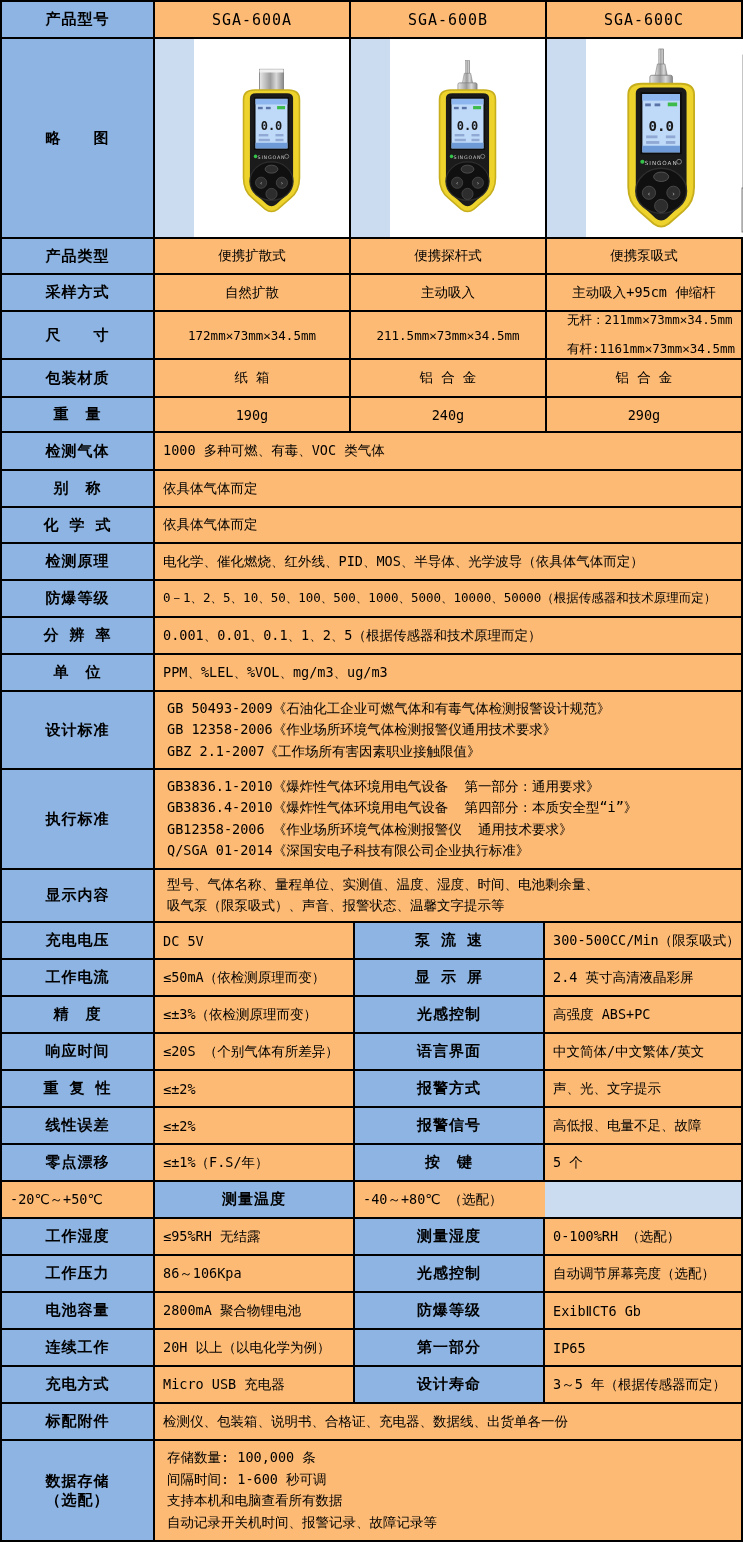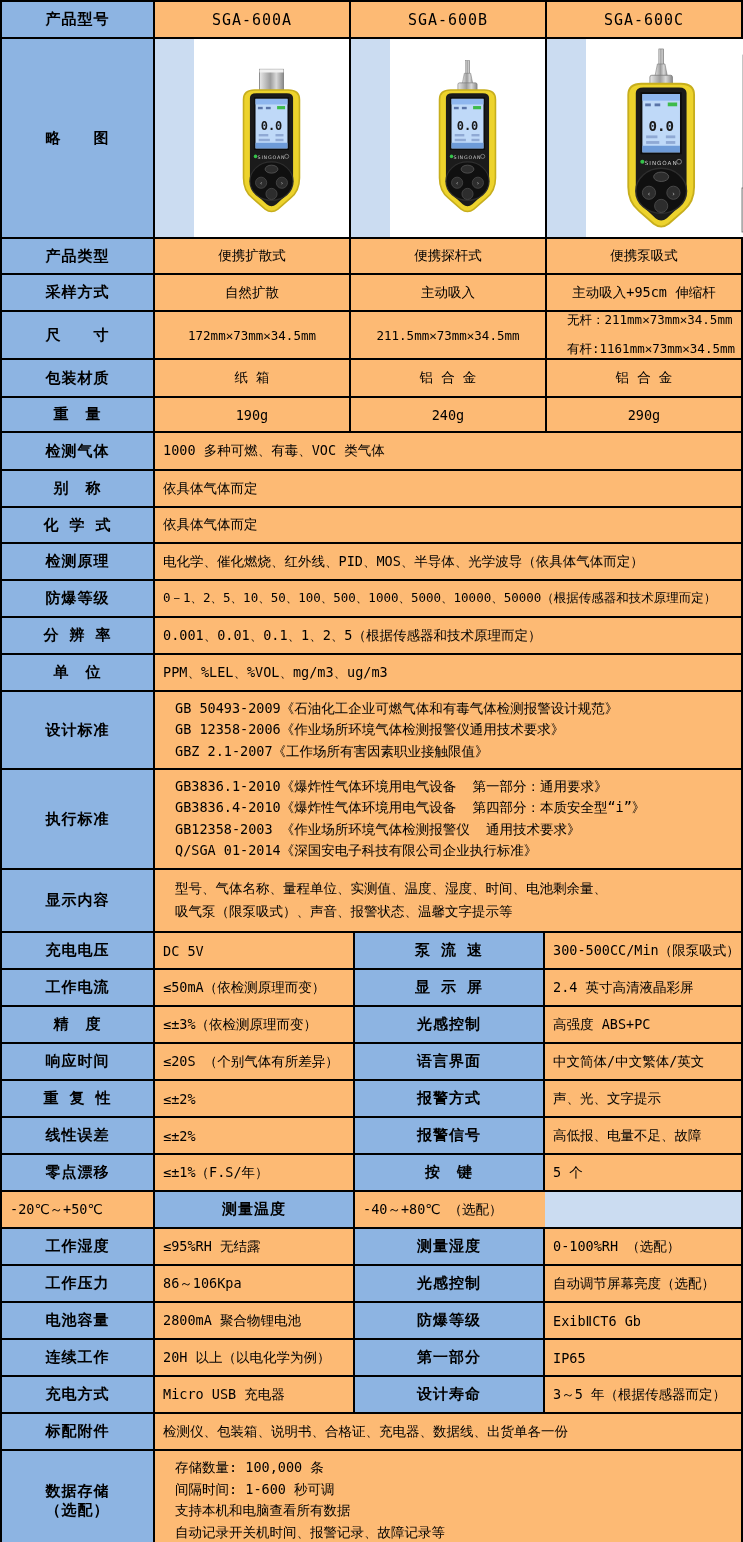--- a/index.html
+++ b/index.html
@@ -26,21 +26,21 @@
     font-weight:bold; font-size:15px; white-space:pre; text-align:center;
     letter-spacing:1px;
   }
   .cell {
     background:#fdba74; border-right:2px solid #000;
     display:flex; align-items:center; justify-content:center;
     font-size:13.5px; white-space:pre; overflow:hidden;
   }
   .row > div:last-child { border-right:none; }
   .vleft { justify-content:flex-start; padding-left:8px; }
-  .lines { flex-direction:column; align-items:flex-start; justify-content:space-evenly; padding:4px 0 4px 20px; }
+  .lines { flex-direction:column; align-items:flex-start; justify-content:space-evenly; padding:4px 0 4px 12px; }
   .lines div { white-space:pre; }
   .photo { background:#ffffff; border-right:2px solid #000; display:flex; align-items:center; justify-content:center;margin-left:39px; }
   .model { font-size:15px; letter-spacing:1px; }
   .sizec { flex-direction:column; align-items:flex-start; justify-content:space-between; padding-left:20px; }
 </style>
 </head>
 <body>
 
 <div class="tbl">
 
@@ -251,25 +251,25 @@
       <div>GB 50493-2009《石油化工企业可燃气体和有毒气体检测报警设计规范》</div>
       <div>GB 12358-2006《作业场所环境气体检测报警仪通用技术要求》</div>
       <div>GBZ 2.1-2007《工作场所有害因素职业接触限值》</div>
     </div>
   </div>
   <div class="row fullr" style="height:100px">
     <div class="lbl">执行标准</div>
     <div class="cell lines">
       <div>GB3836.1-2010《爆炸性气体环境用电气设备  第一部分：通用要求》</div>
       <div>GB3836.4-2010《爆炸性气体环境用电气设备  第四部分：本质安全型“i”》</div>
-      <div>GB12358-2003 《作业场所环境气体检测报警仪  通用技术要求》</div>
+      <div>GB12358-2006 《作业场所环境气体检测报警仪  通用技术要求》</div>
       <div>Q/SGA 01-2014《深国安电子科技有限公司企业执行标准》</div>
     </div>
   </div>
-  <div class="row fullr" style="height:63px">
+  <div class="row fullr" style="height:53px">
     <div class="lbl">显示内容</div>
     <div class="cell lines">
       <div>型号、气体名称、量程单位、实测值、温度、湿度、时间、电池剩余量、</div>
       <div>吸气泵（限泵吸式）、声音、报警状态、温馨文字提示等</div>
     </div>
   </div>
 
   <div class="row dual" style="height:37px">
     <div class="lbl">充电电压</div>
     <div class="cell vleft">DC 5V</div>

